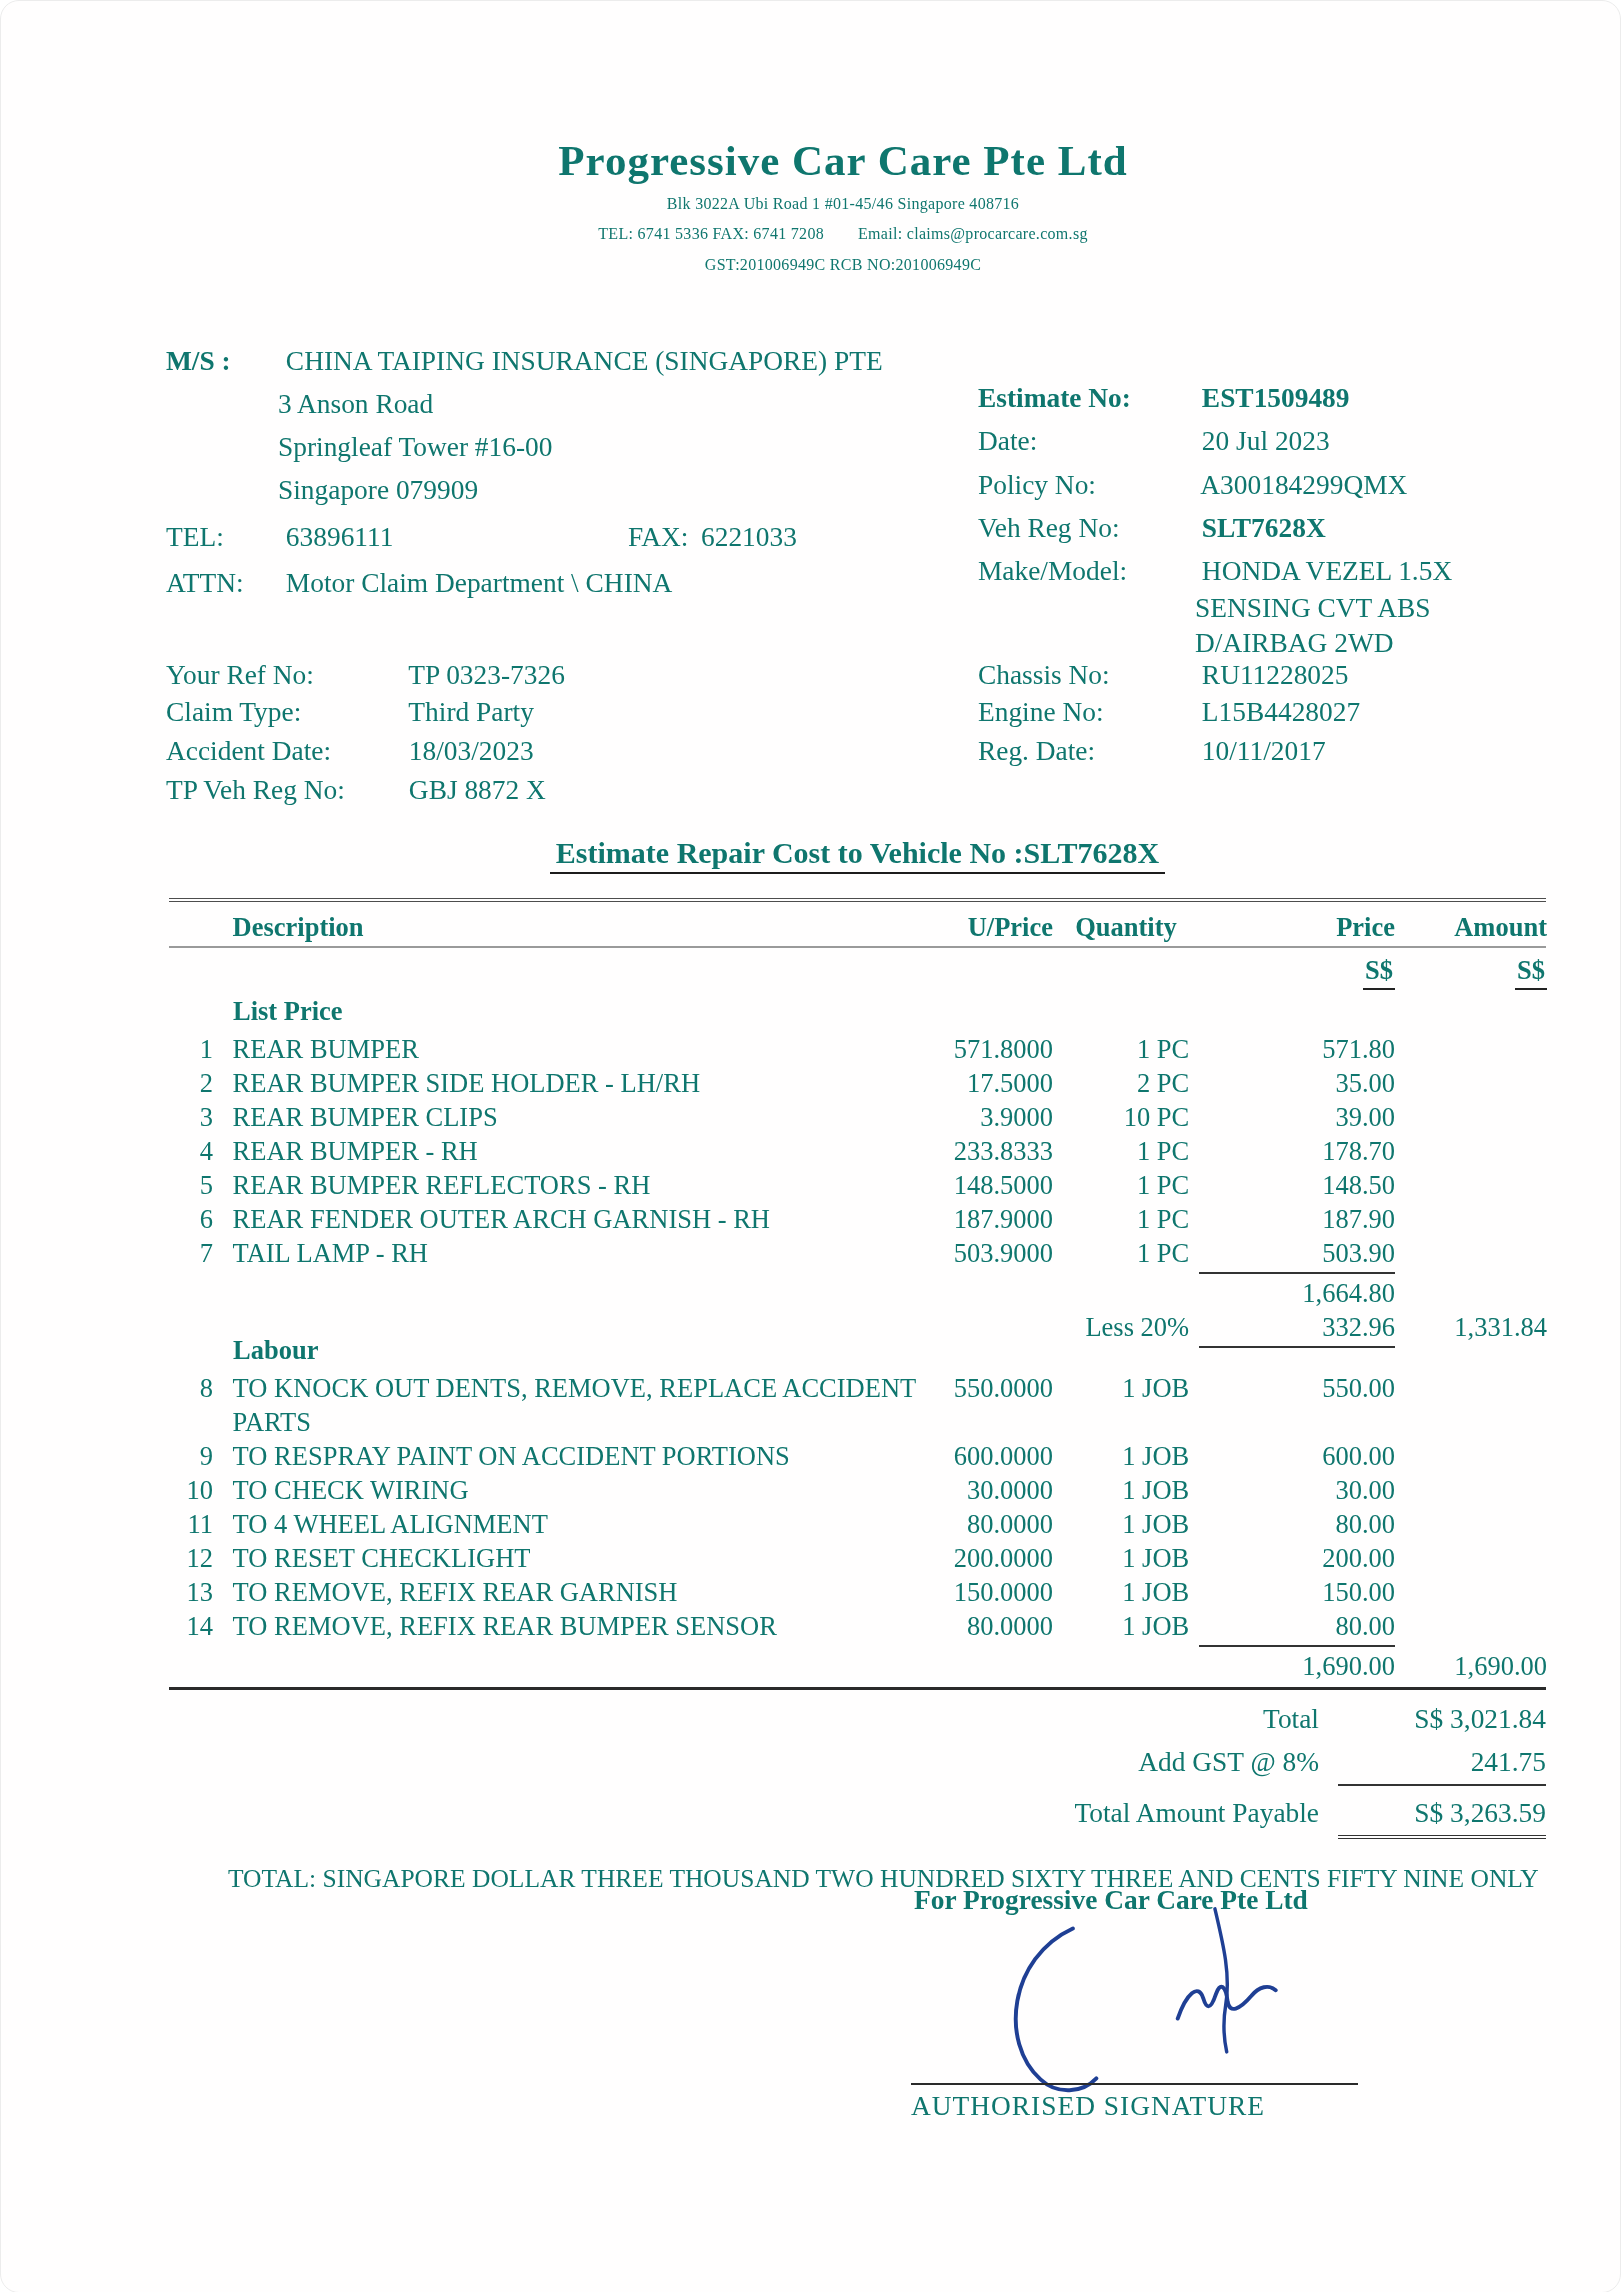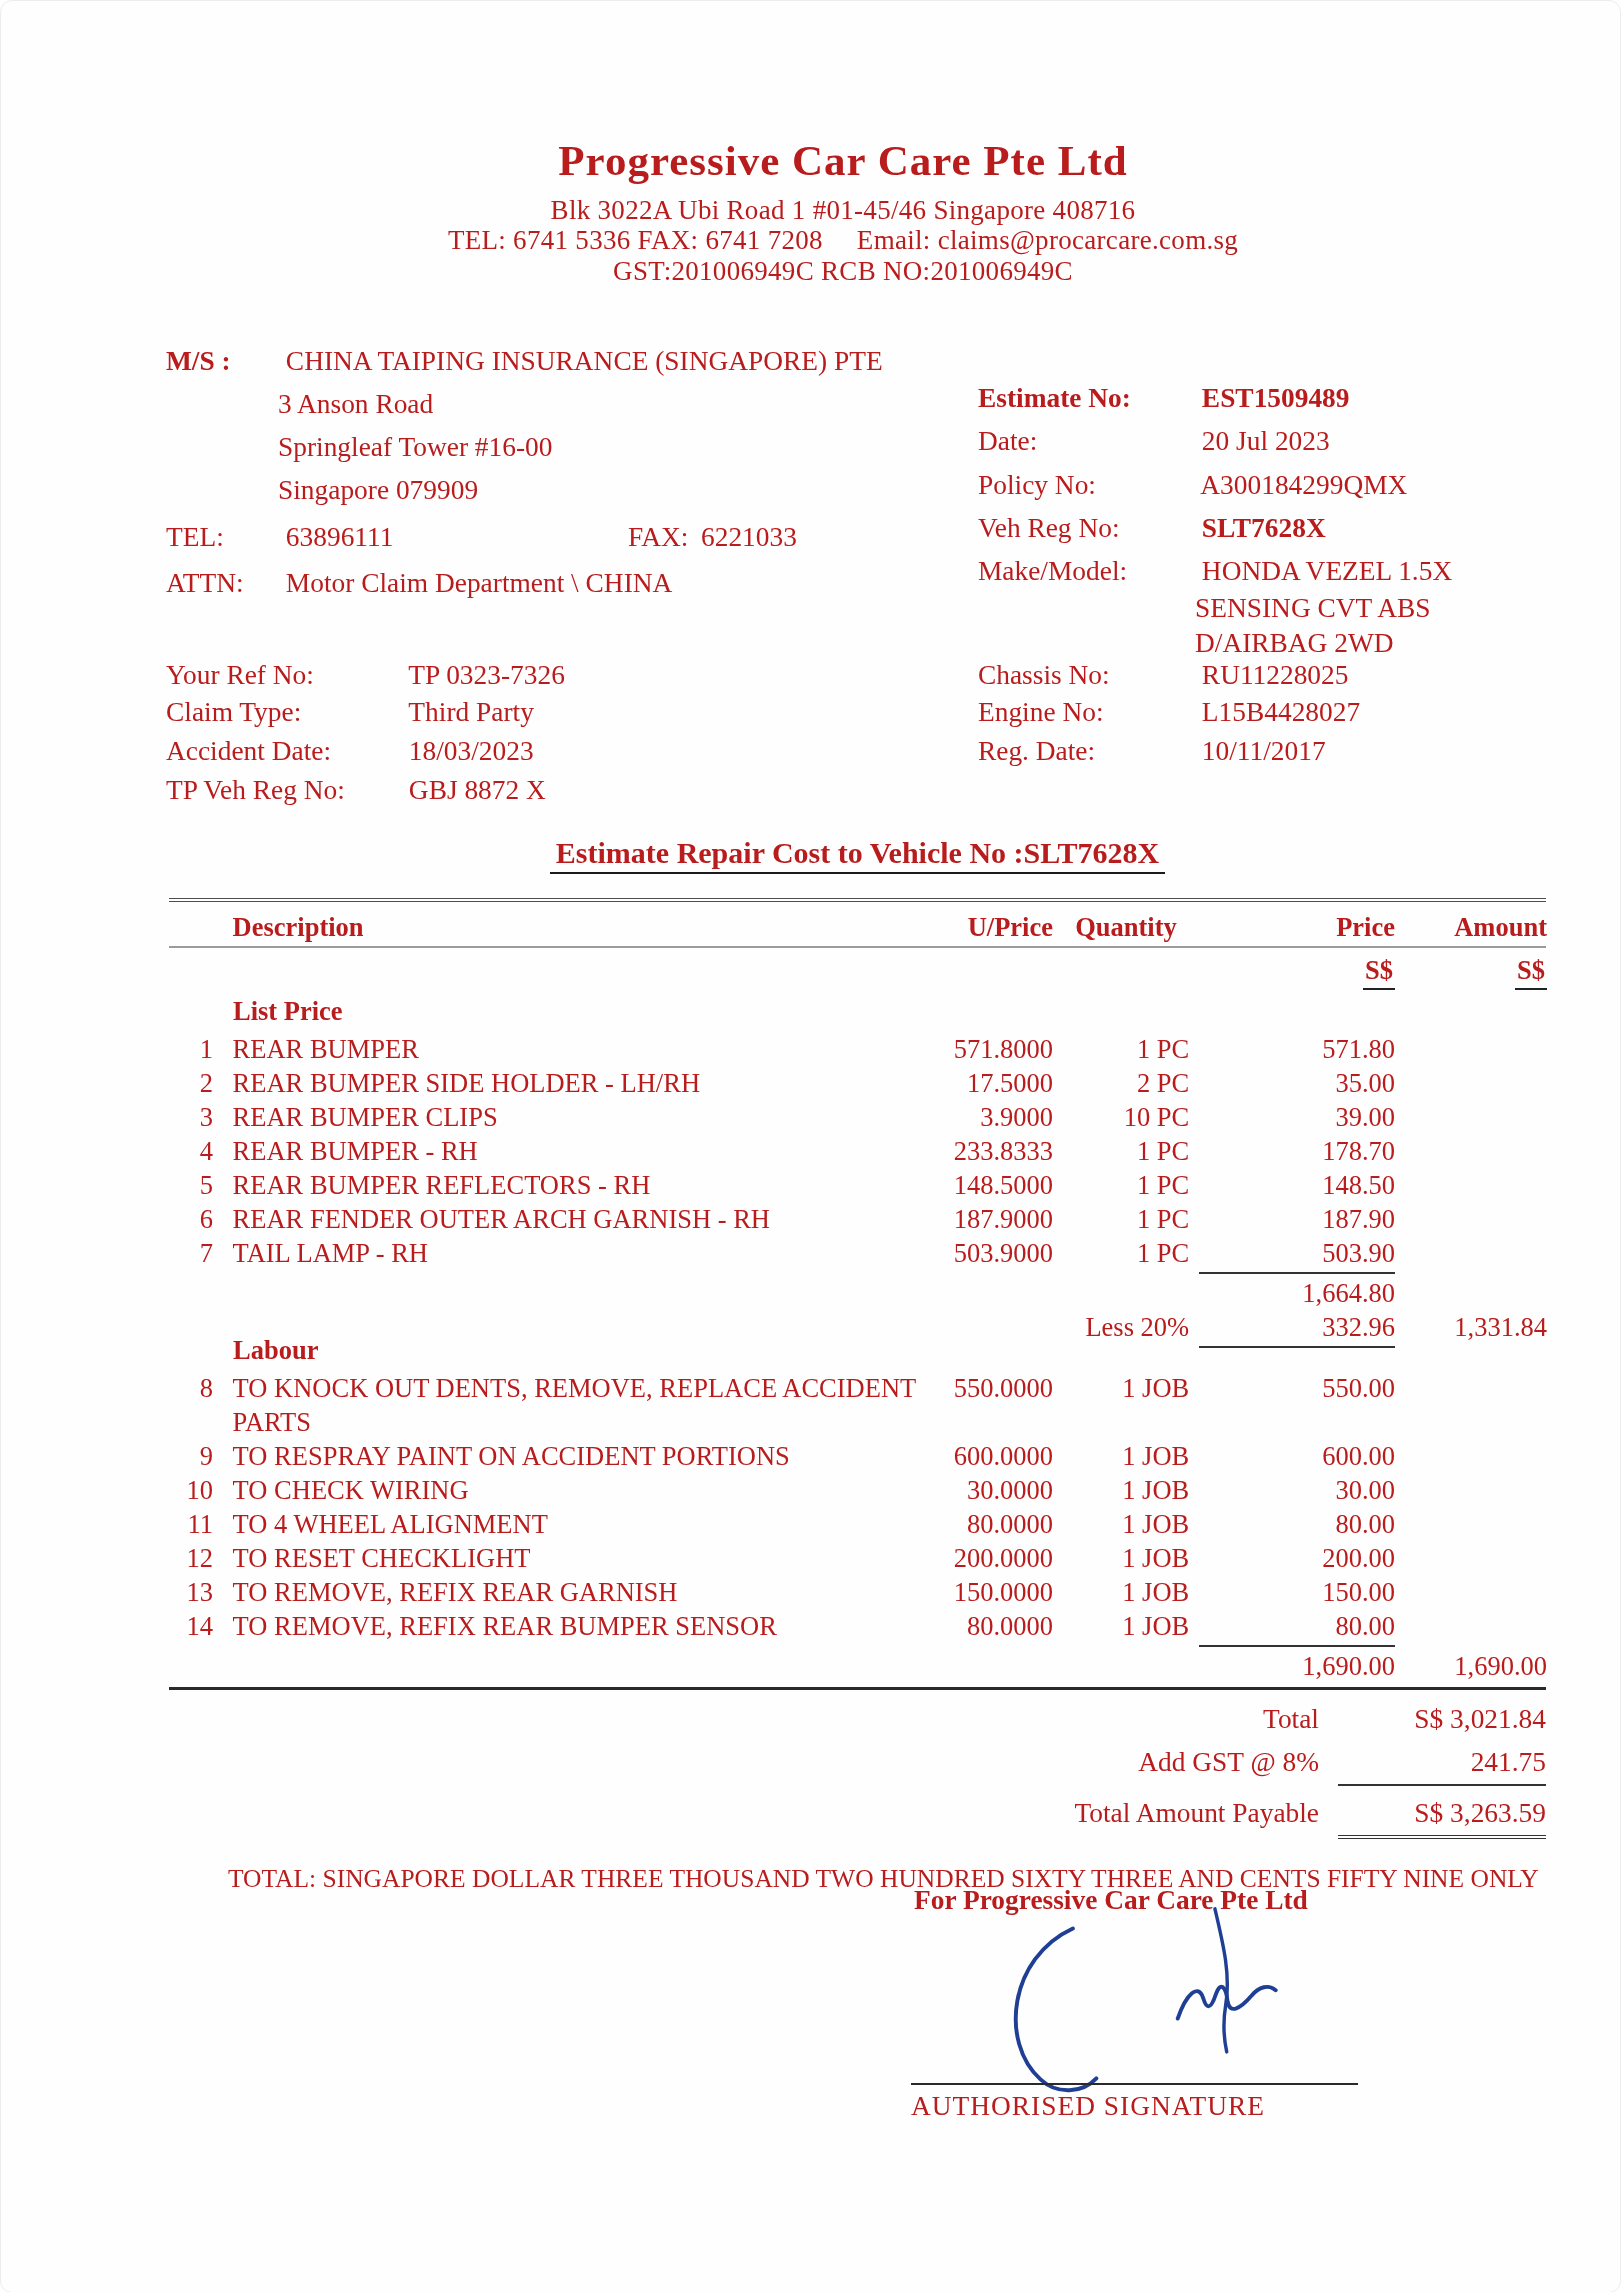--- a/index.html
+++ b/index.html
@@ -1,31 +1,31 @@
 <!DOCTYPE html>
 <html><head>
 <meta charset="utf-8">
 <style>
   html,body{margin:0;padding:0;background:#ffffff;}
   .page{
     position:relative;
     width:1621px;height:2293px;
     background:#fffefe;
     font-family:"Liberation Serif","DejaVu Serif",serif;
-    color:#b91c1c;
+    color:#0f766e;
     overflow:hidden;
     border:1px solid #ececec;
-    border-radius:12px;
+    border-radius:19px;
     box-sizing:border-box;
   }
   .abs{position:absolute;}
   
   .co-head{left:0;right:0;text-align:center;padding-left:65px;}
   .co-name{top:135px;font-size:43px;font-weight:bold;letter-spacing:1px;}
-  .co-line{font-size:27px;letter-spacing:0.3px;}
+  .co-line{font-size:16px;letter-spacing:0.3px;}
   .co-addr{top:194px;}
   .co-contact{top:224px;}
   .co-reg{top:255px;}
   .gap-left{margin-left:34px;}
   
   .lrow{position:absolute;font-size:27.4px;white-space:nowrap;}
   .lrow .lbl{display:inline-block;}
   .bold{font-weight:bold;}
   
   .sec-title-wrap{top:835px;left:168px;width:1377px;text-align:center;}

